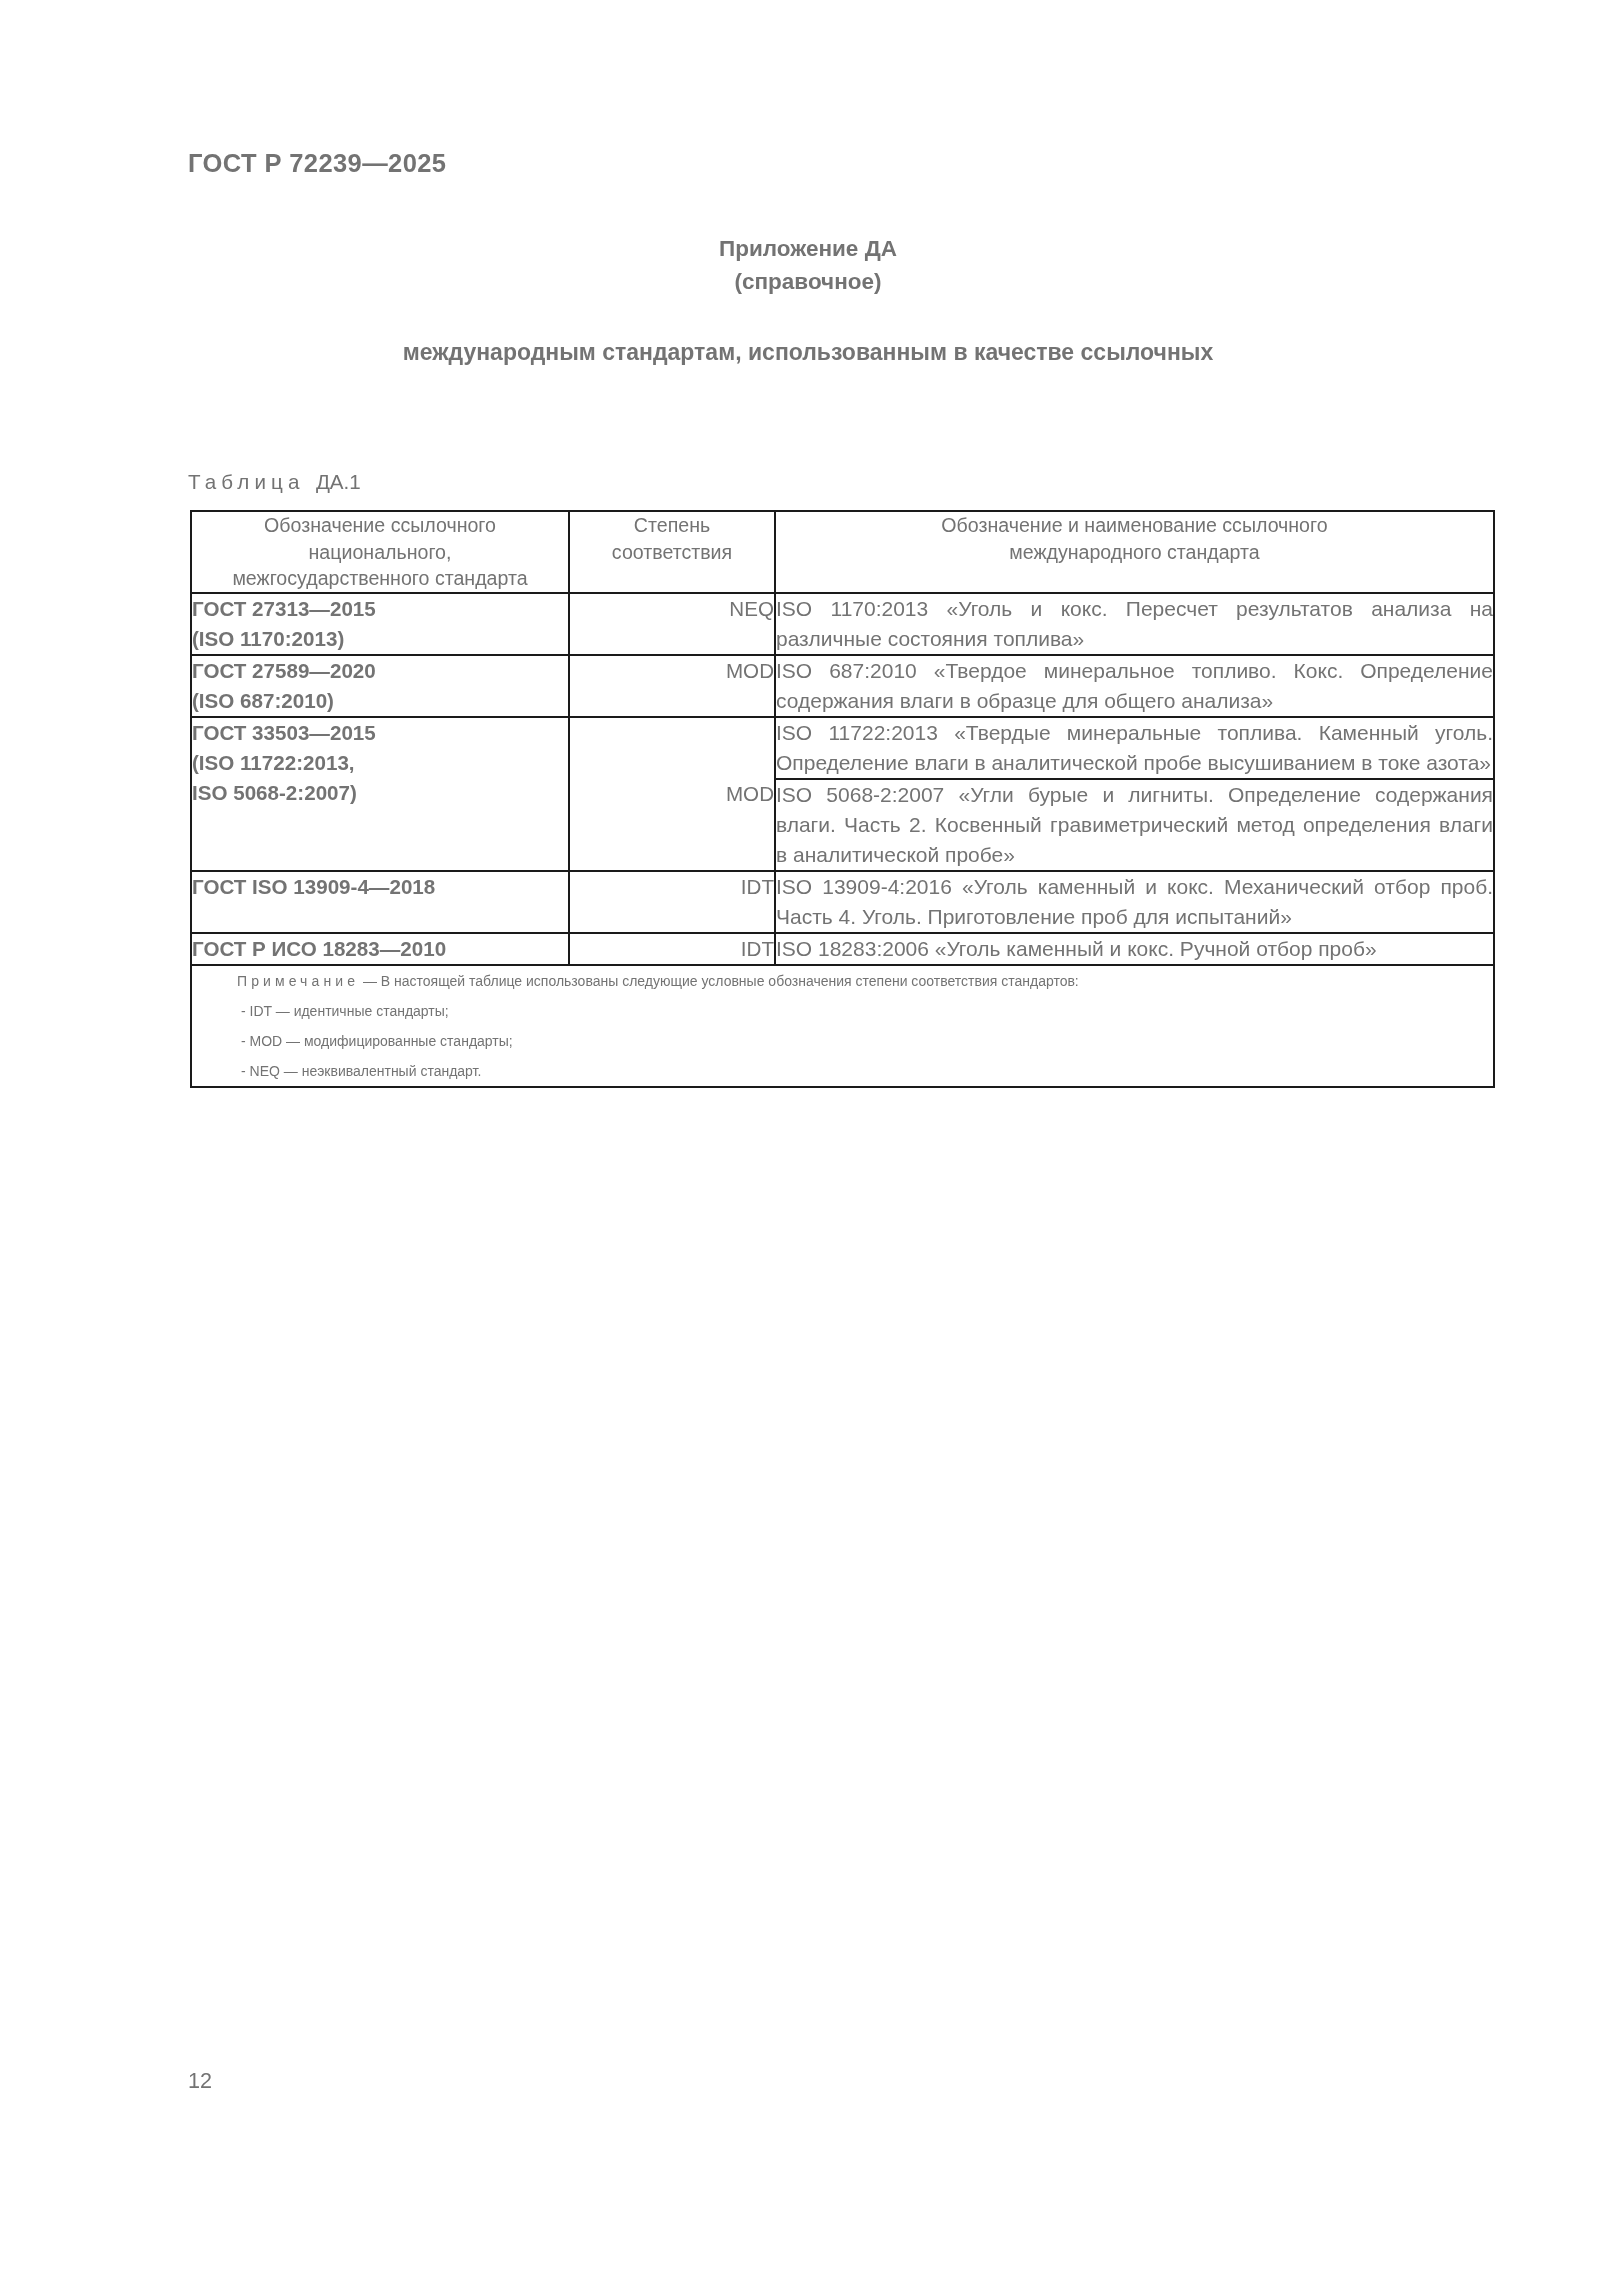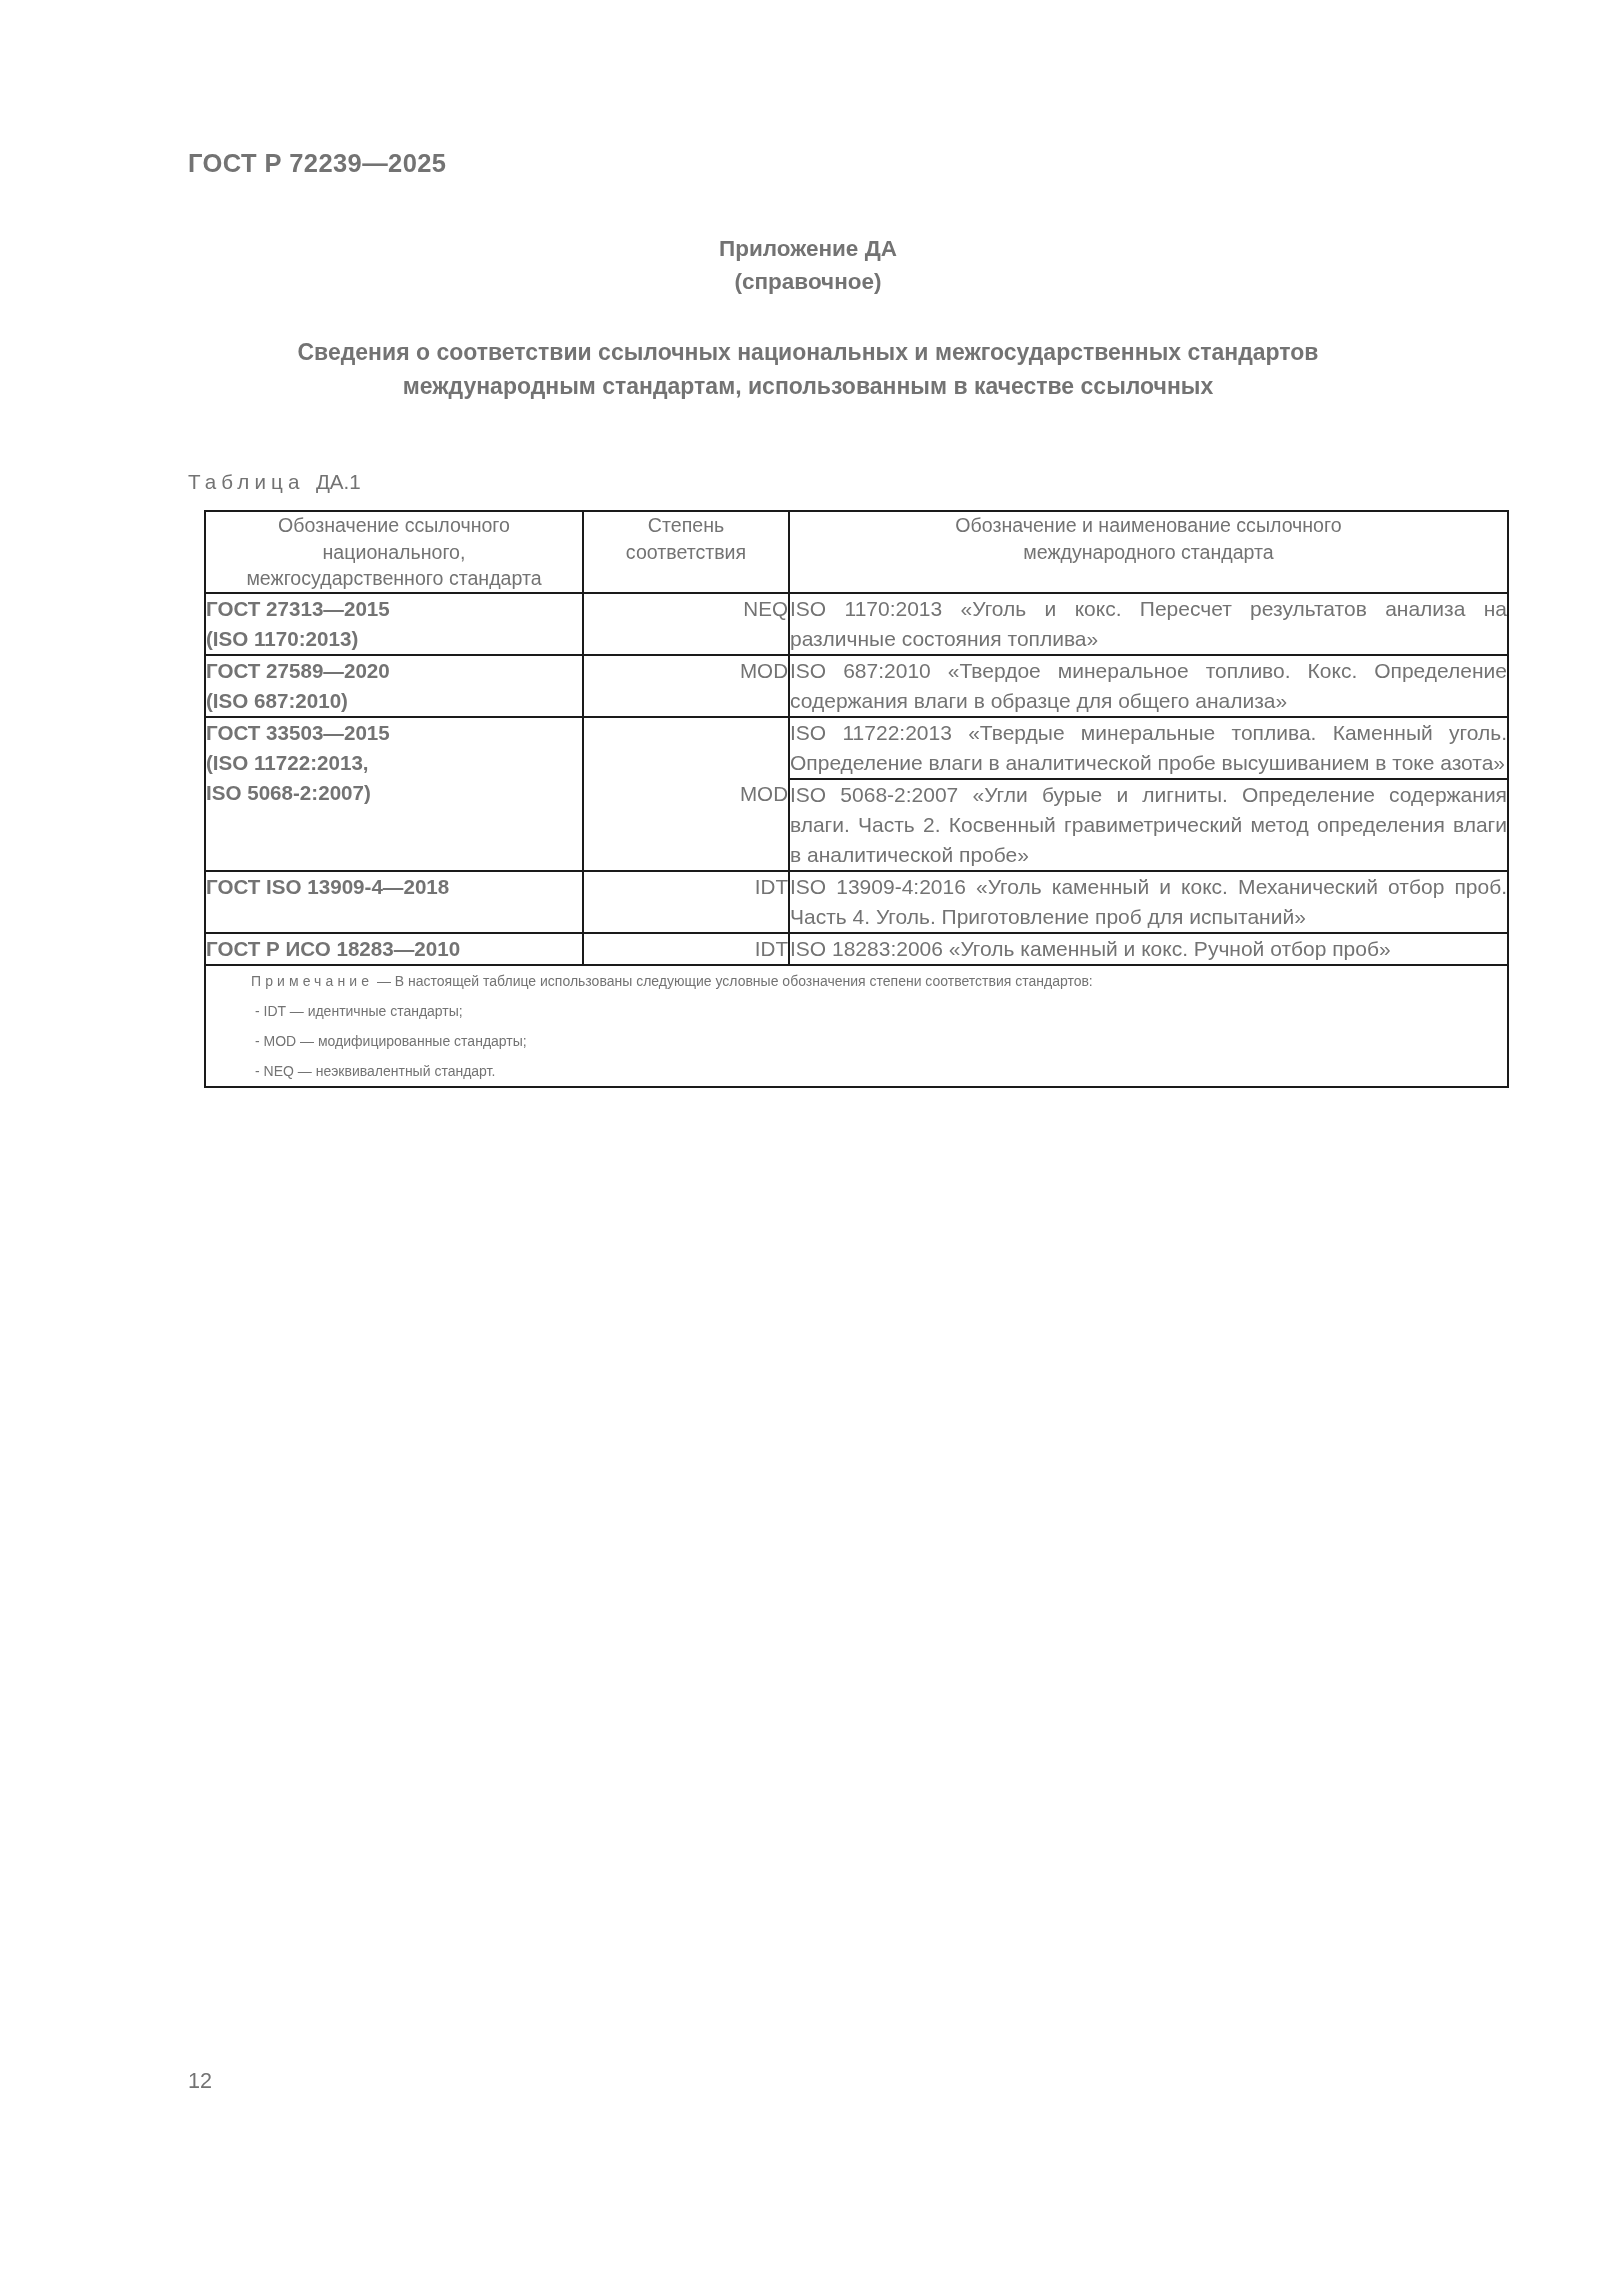--- a/index.html
+++ b/index.html
@@ -61,21 +61,21 @@
     top: 466px;
     font-size: 20.6px;
   }
   .table-caption .spaced {
     letter-spacing: 5.1px;
   }
 
   
   .table-wrap {
     position: absolute;
-    left: 204px;
+    left: 190px;
     top: 506px;
     width: 1304px;
   }
   table.gost {
     border-collapse: collapse;
     width: 100%;
     table-layout: fixed;
   }
   table.gost td, table.gost th {
     border: 2px solid #1a1a1a;
@@ -144,21 +144,20 @@
 <body>
 
 <div class="page">
 
   <div class="running-header">ГОСТ Р 72239—2025</div>
 
   <div class="annex-block">
     <div class="annex-name">Приложение ДА</div>
     <div class="annex-kind">(справочное)</div>
     <div class="annex-heading">
-      <div>Сведения о соответствии ссылочных национальных и межгосударственных стандартов</div>
       <div>международным стандартам, использованным в качестве ссылочных</div>
     </div>
   </div>
 
   <div class="table-caption">
     <span class="spaced">Таблица</span><span>&nbsp;&nbsp;</span><span>ДА.1</span>
   </div>
 
   <div class="table-wrap">
     <table class="gost">

